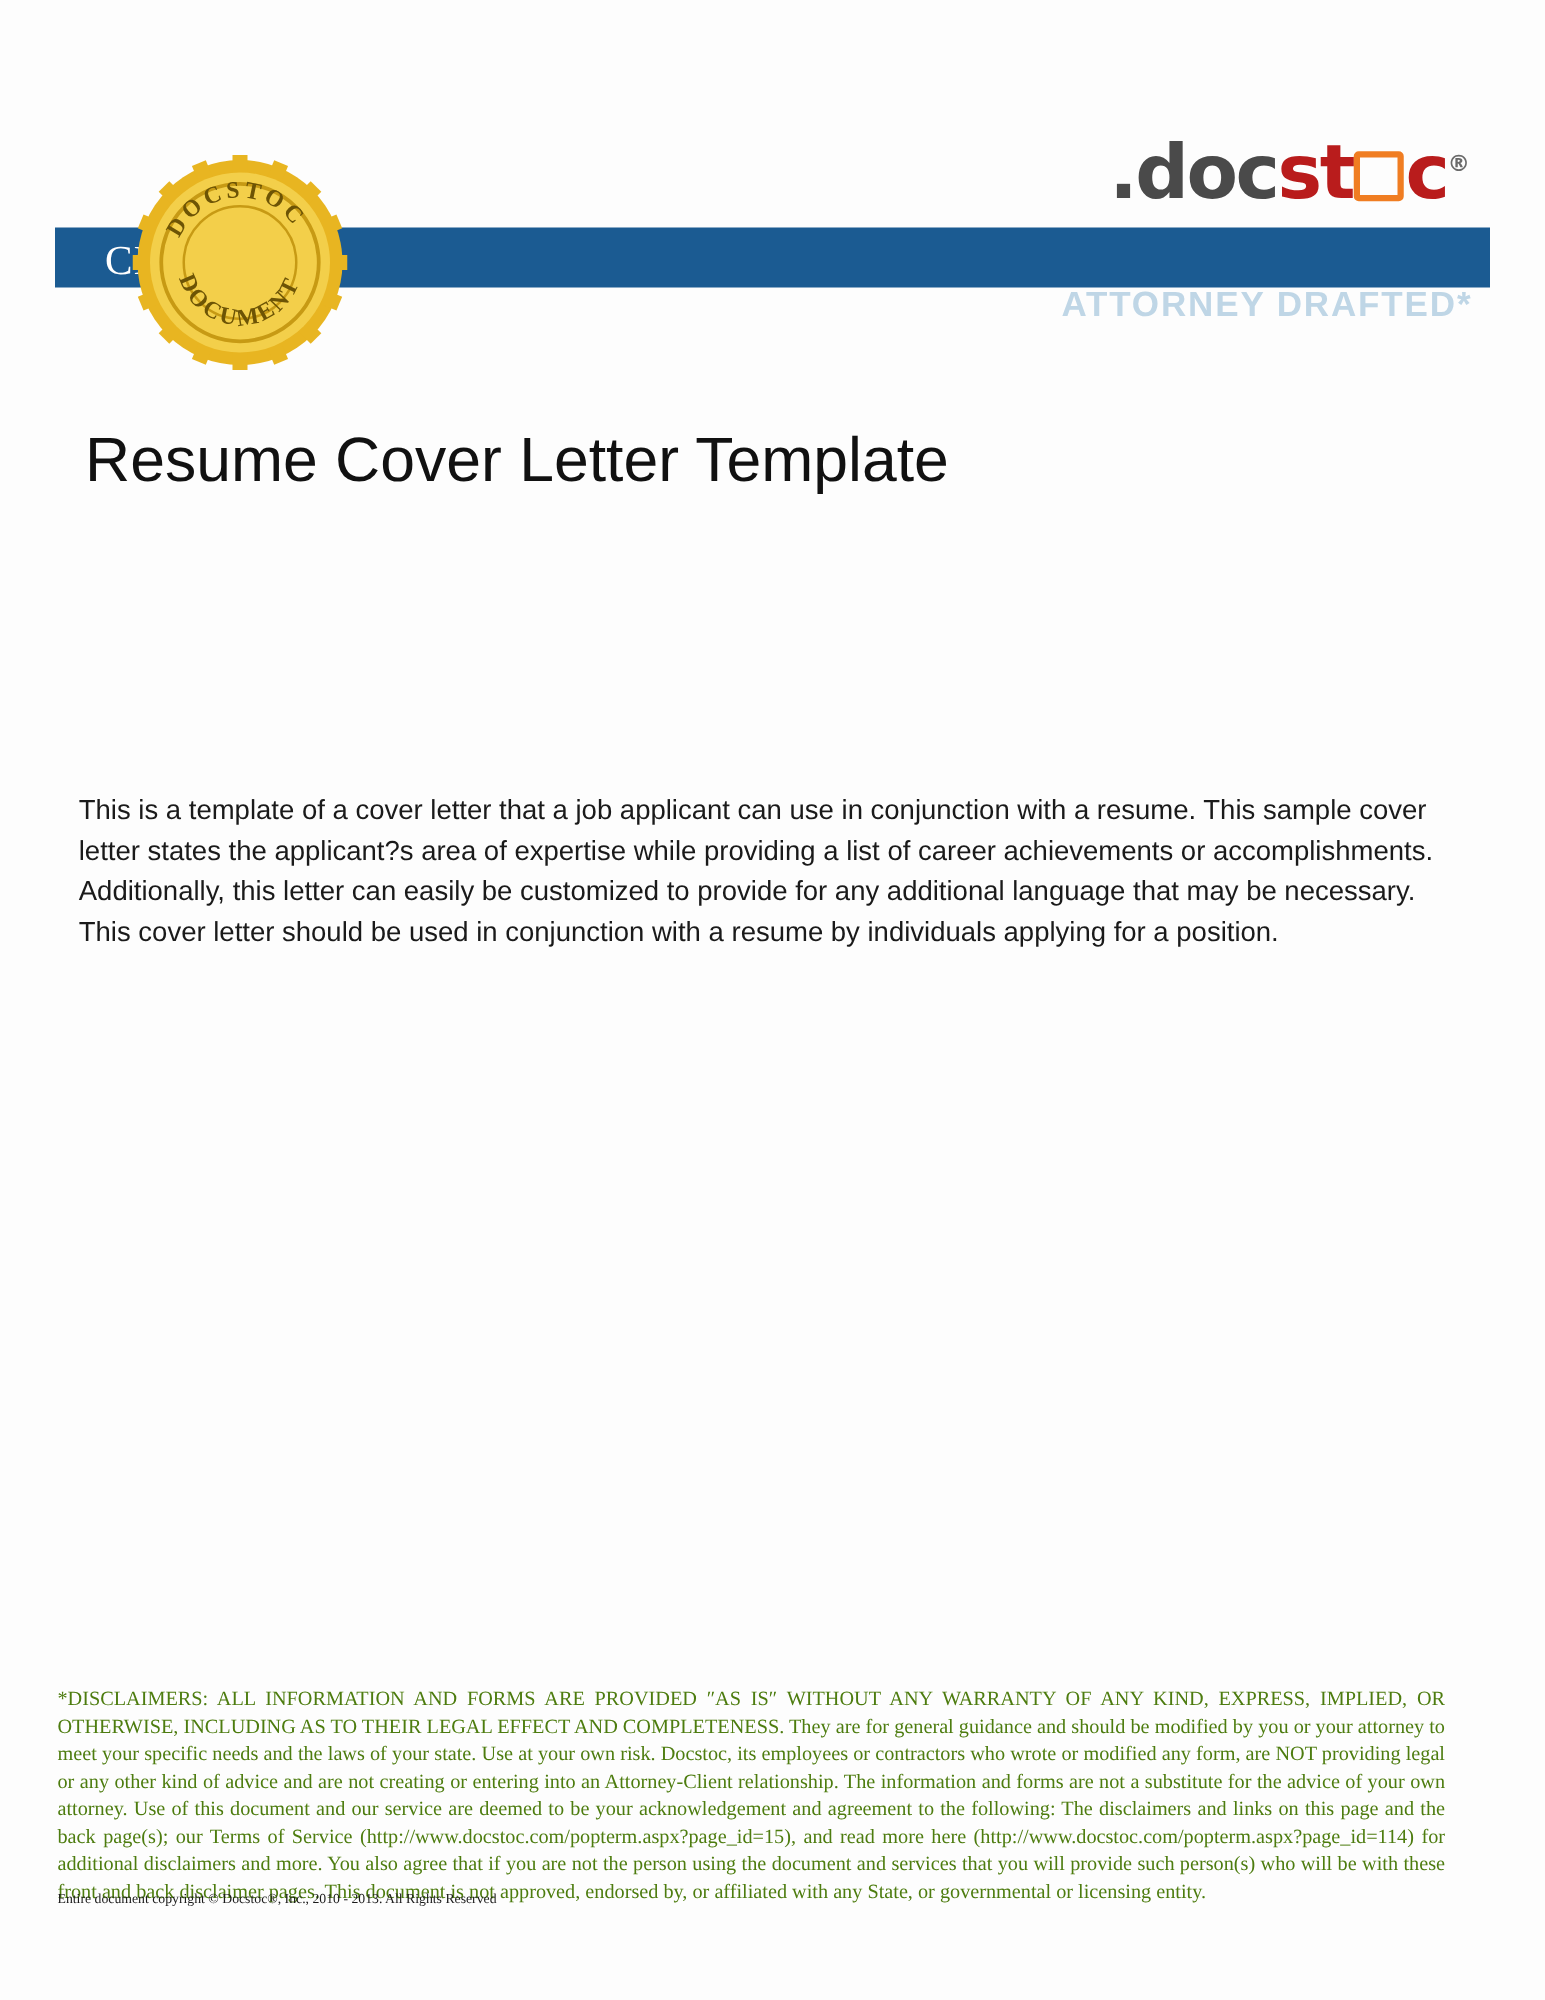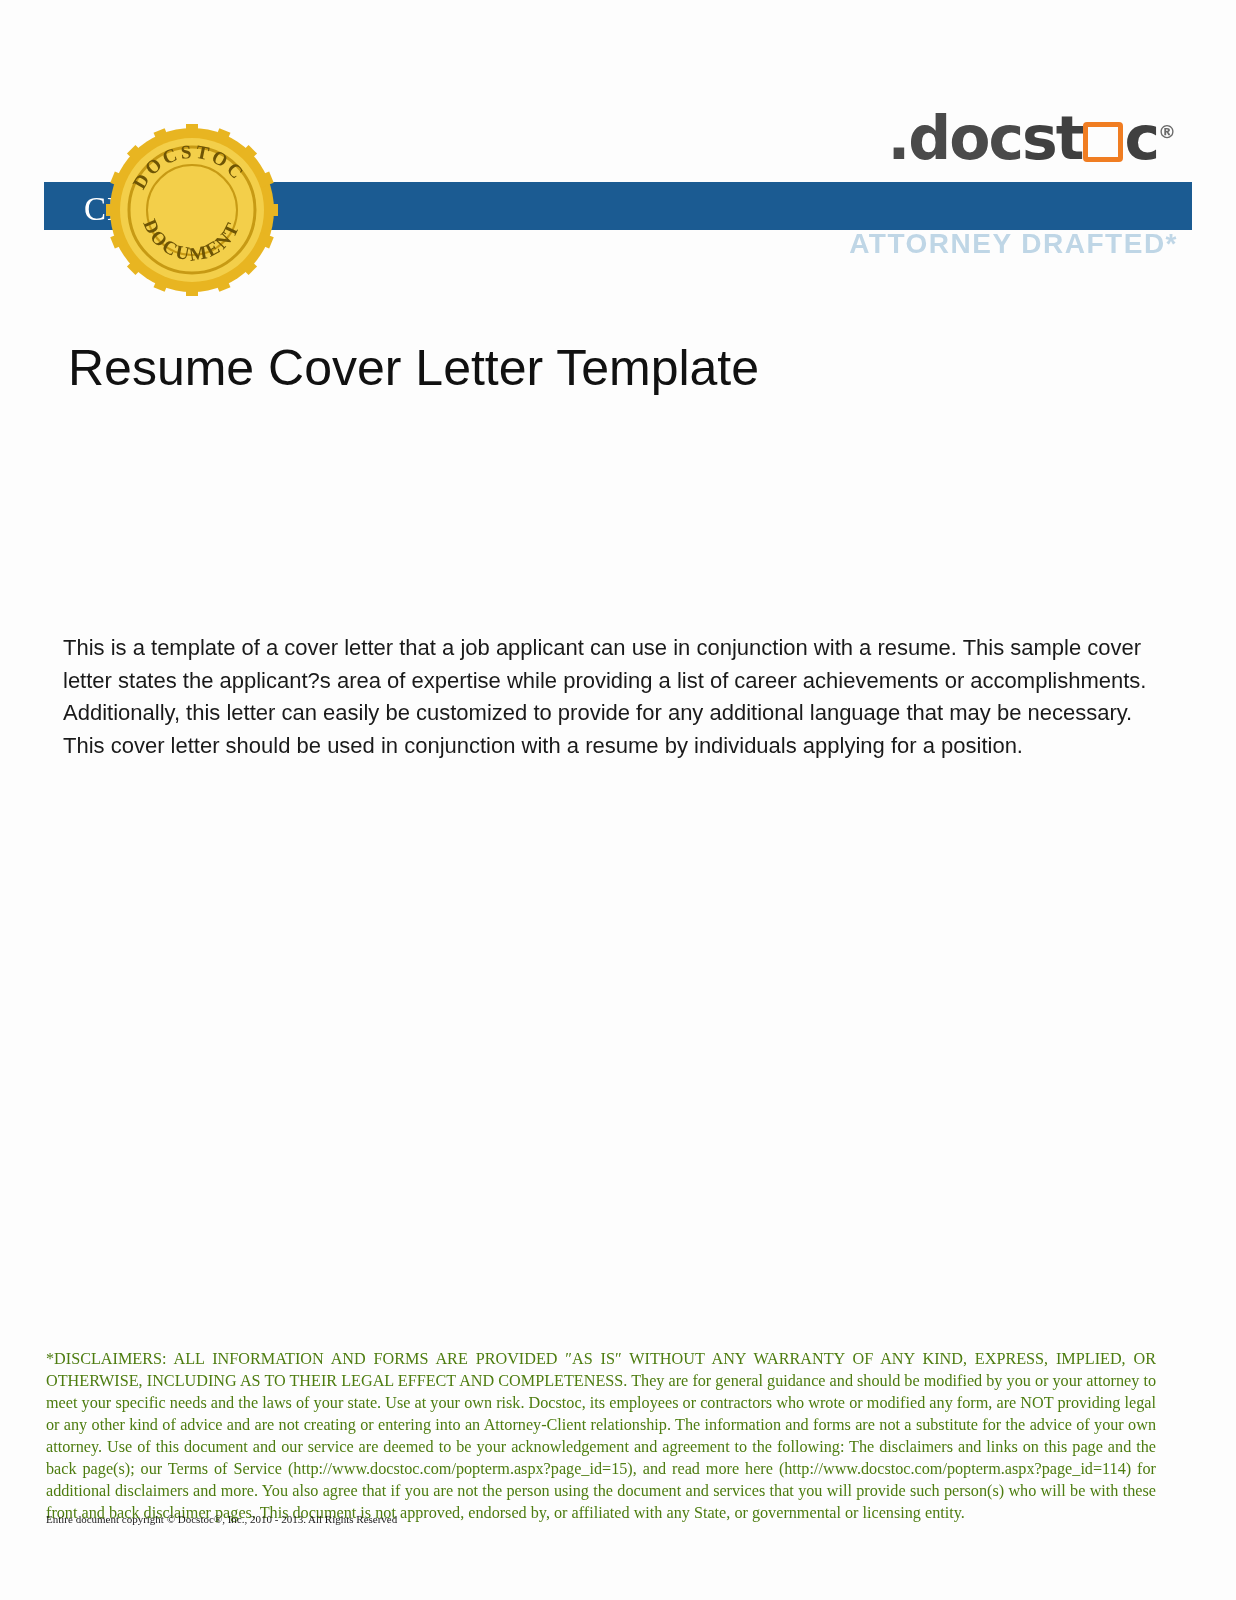--- a/index.html
+++ b/index.html
@@ -54,21 +54,21 @@
     right: 60px;
     top: 108px;
     font-family: "DejaVu Sans", sans-serif;
     font-size: 60px;
     font-weight: bold;
     letter-spacing: -2px;
     line-height: 1;
     color: #4a4a4a;
     white-space: nowrap;
   }
-  .logo .orange { color: #404040; }
+  .logo .orange { color: #b91c1c; }
   .logo .doticon {
     display: inline-block;
     width: 30px;
     height: 30px;
     border: 5px solid #f07d22;
     border-radius: 4px;
     position: relative;
     top: 3px;
     margin: 0 1px;
   }

